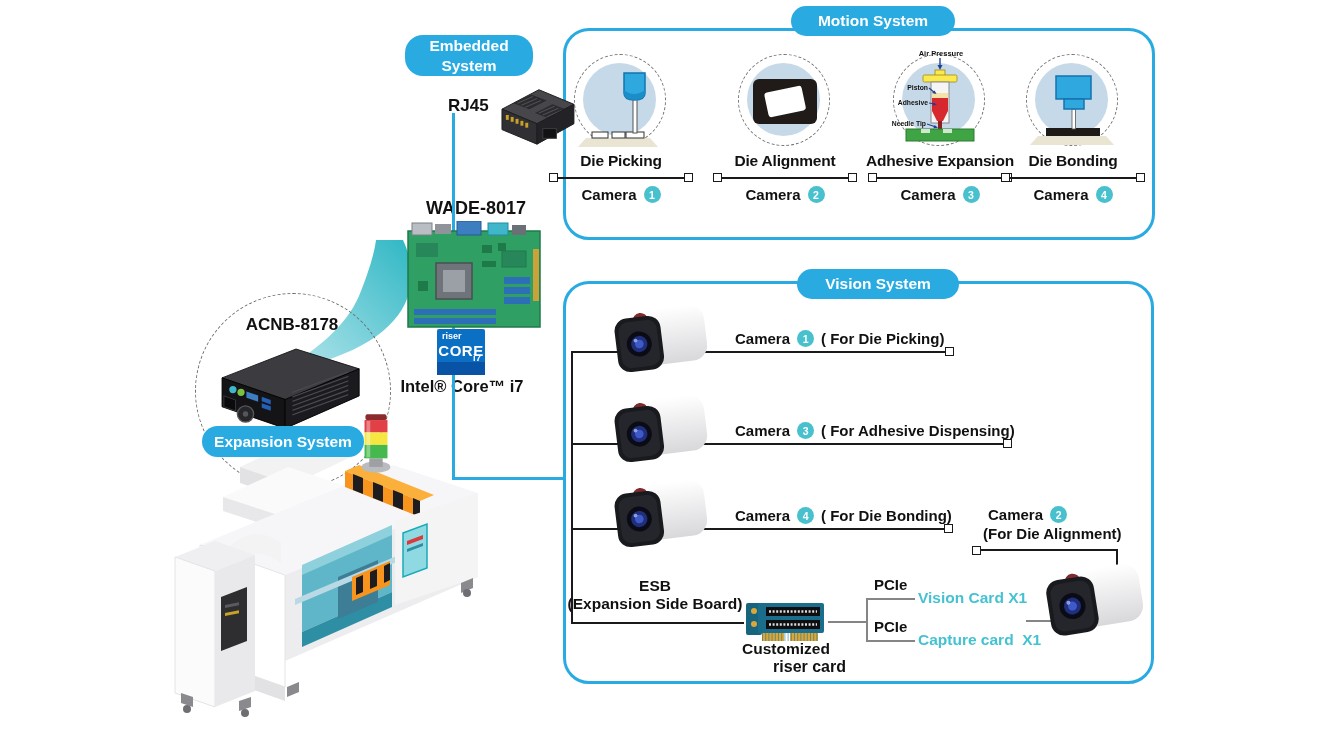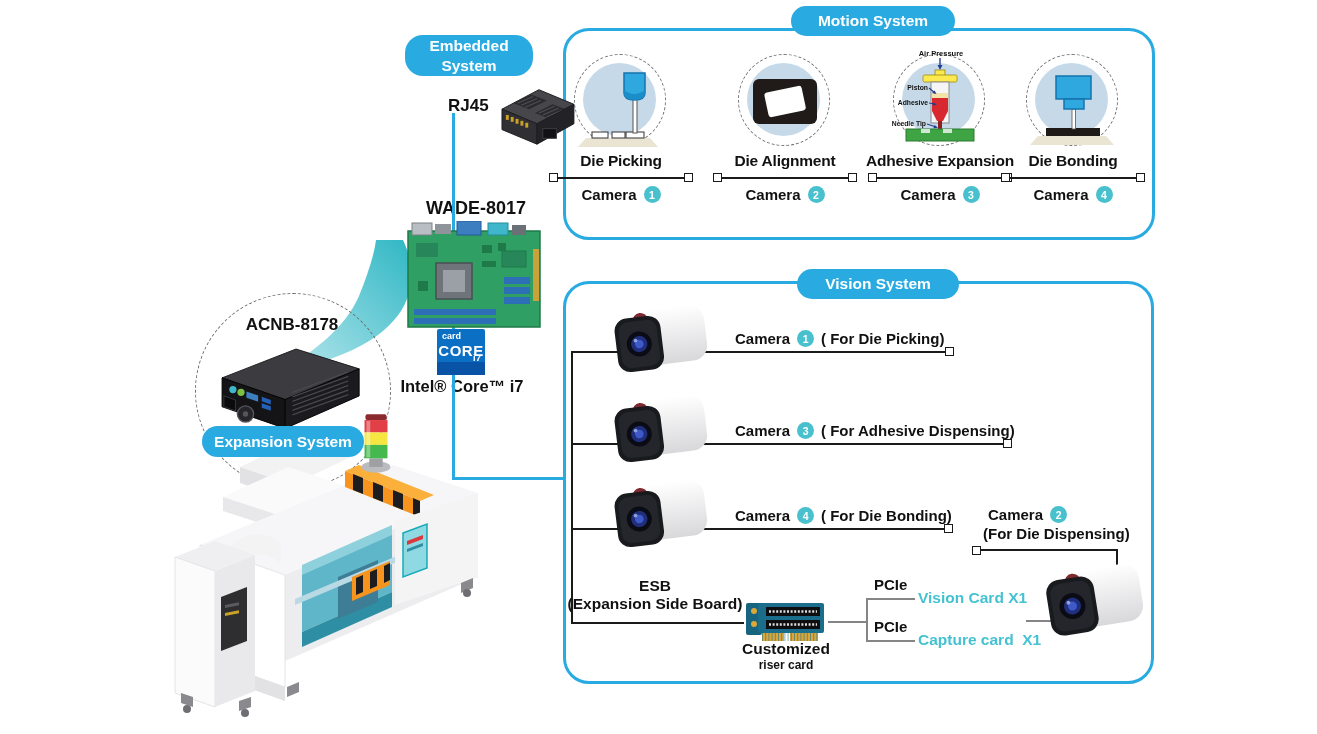--- a/index.html
+++ b/index.html
@@ -244,40 +244,40 @@
   </div>
   <div class="vrow" style="left:735px;top:507px;">
     <span>Camera</span>
     <span class="badge">4</span>
     <span>( For Die Bonding)</span>
   </div>
   <div class="vrow" style="left:988px;top:506px;">
     <span>Camera</span>
     <span class="badge">2</span>
   </div>
-  <div class="lbl" style="left:983px;top:525px;font-size:15px;">(For Die Dispensing)</div>
+  <div class="lbl" style="left:983px;top:525px;font-size:15px;">(For Die Alignment)</div>
 
   <div class="lbl ctr" style="left:565px;top:577px;width:180px;font-size:15.5px;">ESB</div>
   <div class="lbl ctr" style="left:565px;top:595px;width:180px;font-size:15.5px;">(Expansion Side Board)</div>
 
   <svg class="abs z3" style="left:744px;top:593px;" width="84" height="56" viewBox="0 0 84 56">
     <rect x="2" y="10" width="16" height="32" rx="2" fill="#17647E"></rect>
     <rect x="14" y="10" width="66" height="30" rx="2" fill="#1A6E8C"></rect>
     <circle cx="10" cy="18" r="3" fill="#D9A73A"></circle>
     <circle cx="10" cy="31" r="3" fill="#D9A73A"></circle>
     <rect x="22" y="14" width="54" height="9" fill="#0E0E10"></rect>
     <line x1="25" y1="18.5" x2="73" y2="18.5" stroke="#DDD" stroke-width="2.5" stroke-dasharray="2,1.6"></line>
     <rect x="22" y="27" width="54" height="9" fill="#0E0E10"></rect>
     <line x1="25" y1="31.5" x2="73" y2="31.5" stroke="#DDD" stroke-width="2.5" stroke-dasharray="2,1.6"></line>
     <rect x="18" y="40" width="22" height="8" fill="#D9A73A"></rect>
     <rect x="46" y="40" width="28" height="8" fill="#D9A73A"></rect>
     <line x1="18" y1="44" x2="74" y2="44" stroke="#1A6E8C" stroke-width="8" stroke-dasharray="1,2.2" opacity="0.55"></line>
   </svg>
   <div class="lbl ctr" style="left:726px;top:640px;width:120px;font-size:15.5px;">Customized</div>
-  <div class="lbl ctr" style="left:726px;top:658px;width:120px;font-size:12px;">riser card</div>
+  <div class="lbl ctr" style="left:726px;top:658px;width:120px;font-size:16px;text-align:right;">riser card</div>
 
   <div class="hline gline z1" style="left:828px;top:621px;width:39px;"></div>
   <div class="vline gline z1" style="left:866px;top:598px;height:44px;"></div>
   <div class="hline gline z1" style="left:866px;top:598px;width:49px;"></div>
   <div class="hline gline z1" style="left:866px;top:640px;width:49px;"></div>
   <div class="hline gline z1" style="left:1026px;top:620px;width:28px;"></div>
   <div class="lbl" style="left:874px;top:576px;font-size:15px;">PCIe</div>
   <div class="lbl" style="left:874px;top:618px;font-size:15px;">PCIe</div>
   <div class="lbl teal" style="left:918px;top:589px;font-size:15.5px;">Vision Card X1</div>
   <div class="lbl teal" style="left:918px;top:631px;font-size:15.5px;white-space:pre;">Capture card  X1</div>
@@ -348,21 +348,21 @@
     <rect x="100" y="30" width="24" height="16" fill="#27865A" stroke="#1F7A49"></rect>
     <rect x="102" y="56" width="26" height="7" fill="#2C6FB7"></rect>
     <rect x="102" y="66" width="26" height="7" fill="#2C6FB7"></rect>
     <rect x="102" y="76" width="26" height="7" fill="#2C6FB7"></rect>
     <rect x="131" y="28" width="6" height="52" fill="#C9A23A"></rect>
     <rect x="12" y="88" width="82" height="6" fill="#2C6FB7"></rect>
     <rect x="12" y="97" width="82" height="6" fill="#2C6FB7"></rect>
   </svg>
 
   <div id="intel-badge">
-    <span class="i-brand">card</span>
+    <span class="i-brand">riser</span>
     <span class="i-core">CORE</span>
     <span class="i-strip"></span>
     <span class="i-model">i7</span>
   </div>
   <div class="lbl ctr" style="left:392px;top:377px;width:140px;font-size:16.5px;font-weight:600;">Intel® Core™ i7</div>
 
   <div class="abs z2" style="left:195px;top:293px;width:194px;height:194px;border:1.6px dashed #6d6d6d;border-radius:50%;"></div>
   <div class="lbl ctr" style="left:197px;top:315px;width:190px;font-size:17px;z-index:3;">ACNB-8178</div>
 
   <svg class="abs z3" style="left:203px;top:340px;" width="168" height="92" viewBox="0 0 180 102">

